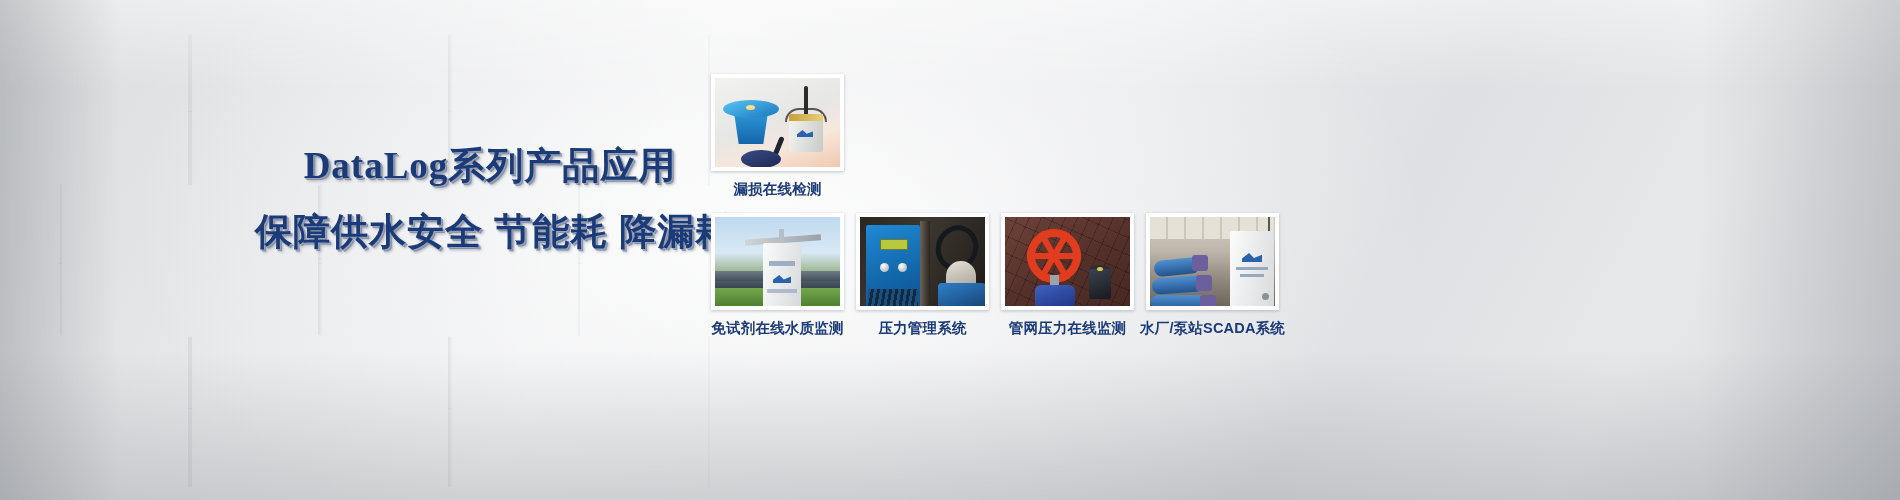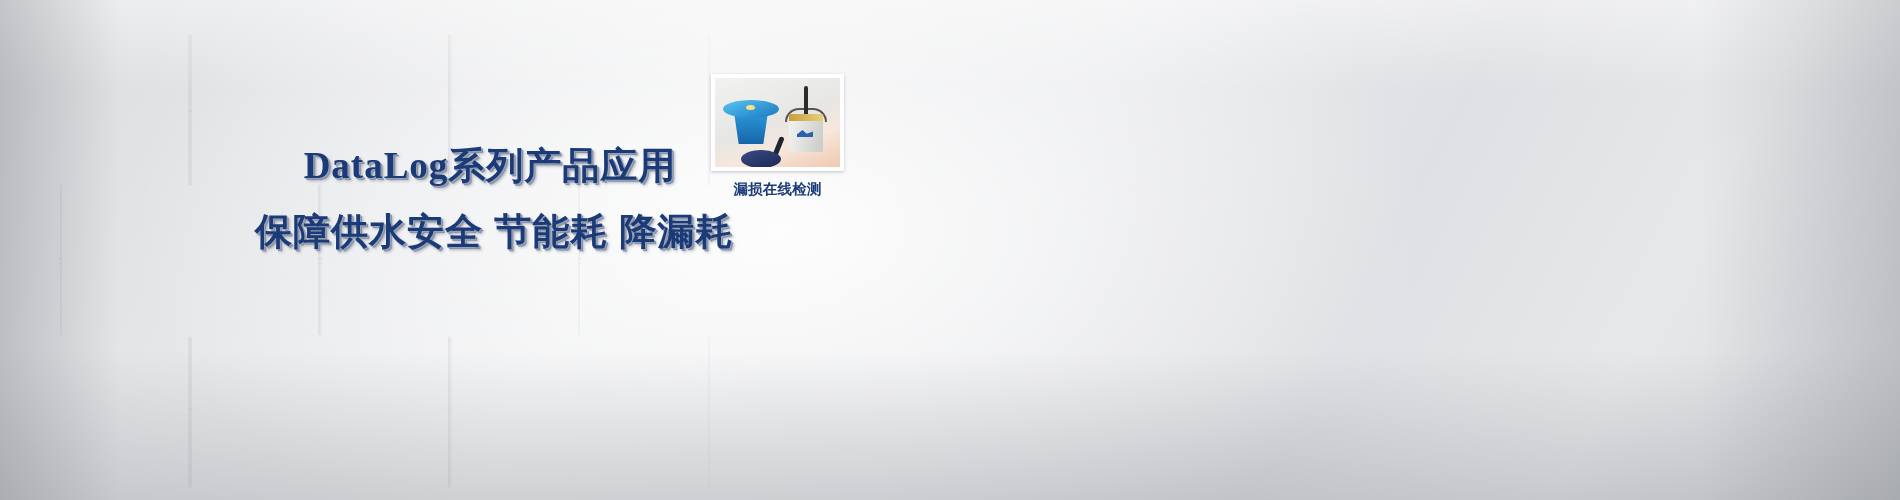--- a/index.html
+++ b/index.html
@@ -281,20 +281,96 @@
         </div>
         <div class="caption">漏损在线检测</div>
       </div>
 
 
 
     </div>
 
     <div class="row">
 
-
-
-
+      <div class="cell">
+        <div class="thumb">
+          <div class="photo sky">
+            <div class="sc">
+              <div class="wq-bridge"></div>
+                <div class="wq-bridge2"></div>
+                <div class="wq-grass"></div>
+              <div class="wq-arm"></div>
+                <div class="wq-arm2"></div>
+              <div class="wq-cab"></div>
+                <div class="wq-txt"></div>
+                <div class="wq-logo"></div>
+                <div class="wq-sub"></div>
+            </div>
+          </div>
+        </div>
+        <div class="caption">免试剂在线水质监测</div>
+      </div>
+
+      <div class="cell">
+        <div class="thumb">
+          <div class="photo indoor">
+            <div class="sc">
+              <div class="pm-panel"></div>
+                <div class="pm-scr"></div>
+              <div class="pm-b1"></div>
+                <div class="pm-b2"></div>
+                <div class="pm-wire"></div>
+              <div class="pm-door"></div>
+                <div class="pm-hose"></div>
+              <div class="pm-drum"></div>
+                <div class="pm-blue"></div>
+            </div>
+          </div>
+        </div>
+        <div class="caption">压力管理系统</div>
+      </div>
+
+      <div class="cell">
+        <div class="thumb">
+          <div class="photo brick">
+            <div class="sc">
+              <div class="vw-wheel"></div>
+                <div class="vw-sp1"></div>
+                <div class="vw-sp2"></div>
+                <div class="vw-sp3"></div>
+              <div class="vw-stem"></div>
+                <div class="vw-body"></div>
+              <div class="vw-devc"></div>
+                <div class="vw-dev"></div>
+                <div class="vw-devd"></div>
+            </div>
+          </div>
+        </div>
+        <div class="caption">管网压力在线监测</div>
+      </div>
+
+      <div class="cell">
+        <div class="thumb">
+          <div class="photo room">
+            <div class="sc">
+              <div class="rm-ceil"></div>
+              <div class="rm-p1"></div>
+                <div class="rm-p2"></div>
+                <div class="rm-p3"></div>
+              <div class="rm-m1"></div>
+                <div class="rm-m2"></div>
+                <div class="rm-m3"></div>
+              <div class="rm-ant"></div>
+                <div class="rm-cab"></div>
+              <div class="rm-logo"></div>
+                <div class="rm-t1"></div>
+                <div class="rm-t2"></div>
+                <div class="rm-knb"></div>
+            </div>
+          </div>
+        </div>
+        <div class="caption">水厂/泵站SCADA系统</div>
+      </div>
 
     </div>
 
   </div>
 </div>
 
 </body></html>

